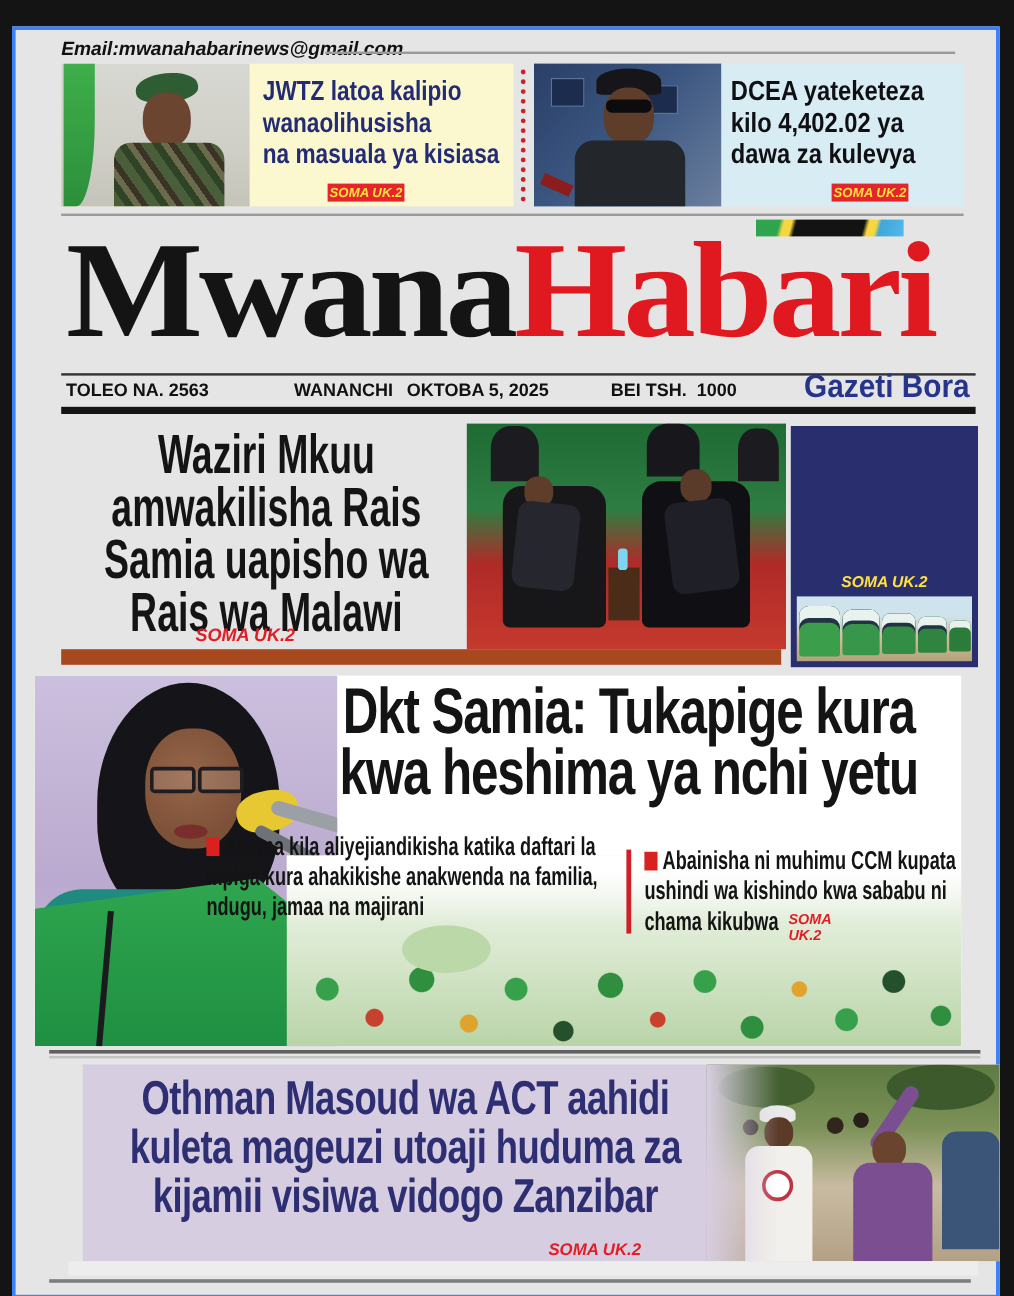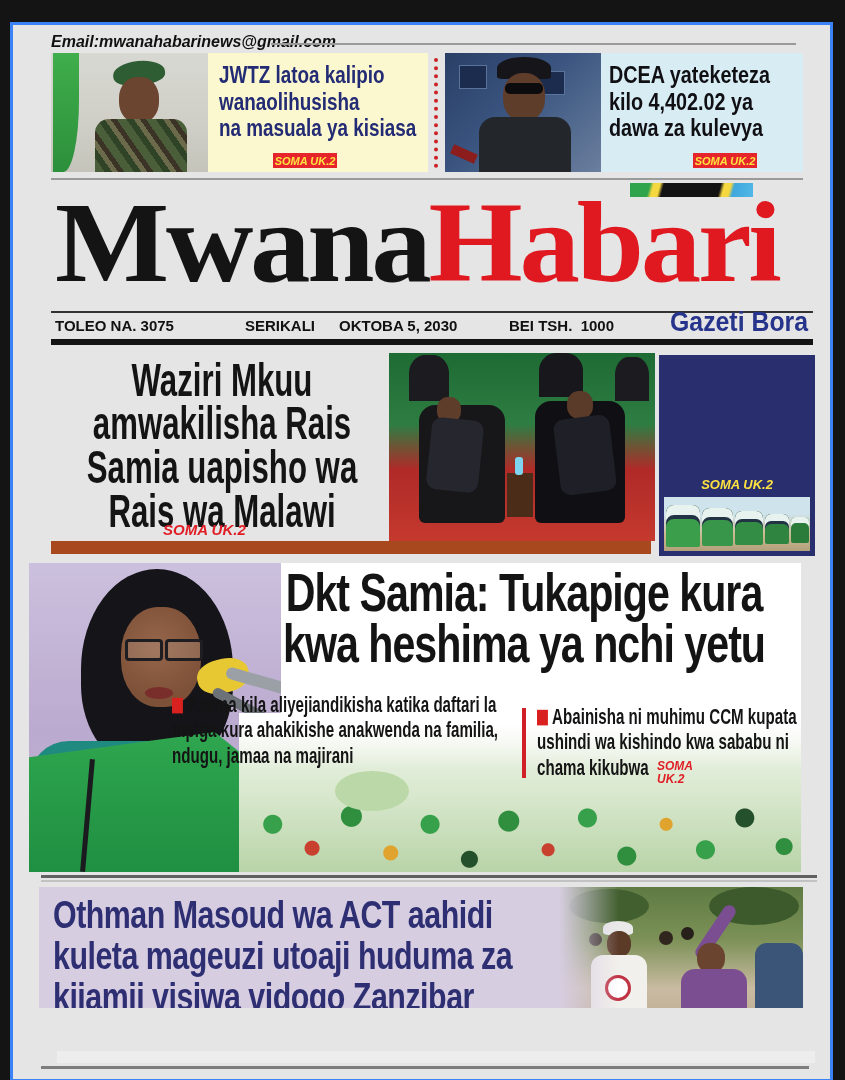--- a/index.html
+++ b/index.html
@@ -71,23 +71,23 @@
   </div>
 
   <div class="abs" style="left:38px;top:153px;width:752px;height:2px;background:#9a9a9a;"></div>
 
   <div class="abs" style="left:617px;top:158px;width:123px;height:14px;background:linear-gradient(105deg,#2FA44D 0%,#2FA44D 16%,#F5D83F 19%,#F5D83F 24%,#131313 27%,#131313 72%,#F5D83F 75%,#F5D83F 80%,#3FA7DC 83%,#52b8e8 100%);"></div>
 
   <div class="abs nowrap" style="left:42px;top:158px;font-family:'Liberation Serif',serif;font-weight:bold;font-size:112px;letter-spacing:-3px;line-height:1.05;transform:scaleX(1.08) scaleY(1.02);transform-origin:left top;"><span style="color:#141414;">Mwana</span><span style="color:#E01921;">Habari</span></div>
 
   <div class="abs" style="left:38px;top:286px;width:762px;height:2px;background:#333;"></div>
 
-  <div class="abs nowrap" style="left:42px;top:292px;font-size:15px;font-weight:bold;color:#111;">TOLEO NA. 3075</div>
-  <div class="abs nowrap" style="left:232px;top:292px;font-size:15px;font-weight:bold;color:#111;">SERIKALI</div>
-  <div class="abs nowrap" style="left:326px;top:292px;font-size:15px;font-weight:bold;color:#111;">OKTOBA 5, 2030</div>
+  <div class="abs nowrap" style="left:42px;top:292px;font-size:15px;font-weight:bold;color:#111;">TOLEO NA. 2563</div>
+  <div class="abs nowrap" style="left:232px;top:292px;font-size:15px;font-weight:bold;color:#111;">WANANCHI</div>
+  <div class="abs nowrap" style="left:326px;top:292px;font-size:15px;font-weight:bold;color:#111;">OKTOBA 5, 2025</div>
   <div class="abs nowrap" style="left:496px;top:292px;font-size:15px;font-weight:bold;color:#111;"><span>BEI TSH.</span>&nbsp;&nbsp;<span>1000</span></div>
   <div class="abs nowrap" style="right:22px;top:282px;font-size:27px;font-weight:bold;color:#27348B;transform:scaleX(.92);transform-origin:right top;">Gazeti Bora</div>
 
   <div class="abs" style="left:38px;top:314px;width:762px;height:6px;background:#141414;"></div>
 
   <div class="abs" style="left:-5px;top:333px;width:428px;text-align:center;font-weight:bold;color:#141414;font-size:39px;line-height:.95;transform:scale(.8,1.18);transform-origin:center top;">
     <div class="nowrap">Waziri Mkuu</div>
     <div class="nowrap">amwakilisha Rais</div>
     <div class="nowrap">Samia uapisho wa</div>
     <div class="nowrap">Rais wa Malawi</div>
@@ -167,21 +167,21 @@
 
     <div class="abs" style="left:493px;top:145px;width:4px;height:70px;background:#D01F26;"></div>
 
     <div class="abs" style="left:508px;top:142px;width:312px;font-size:18px;font-weight:bold;color:#141414;line-height:1.18;transform:scale(.84,1.2);transform-origin:left top;"><span class="bullet-sq"></span><span>Abainisha ni muhimu CCM kupata ushindi wa kishindo kwa sababu ni chama kikubwa</span></div>
 
     <div class="abs soma-red" style="left:628px;top:197px;width:48px;font-size:12px;line-height:1.1;">SOMA UK.2</div>
   </div>
 
   <div class="abs" style="left:28px;top:850px;width:776px;height:7px;border-top:3px solid #606060;border-bottom:2px solid #c2c2c2;box-sizing:border-box;"></div>
 
-  <div class="abs" style="left:26px;top:862px;width:764px;height:121px;background:#D7CDE1;overflow:hidden;">
+  <div class="abs" style="left:56px;top:862px;width:764px;height:164px;background:#D7CDE1;overflow:hidden;text-align:center;">
     <div class="abs photo" style="left:520px;top:0;width:244px;height:164px;background:linear-gradient(180deg,#5E7B43 0%,#7C9157 32%,#C9BBA2 62%,#B3A185 100%);">
       <div class="shape" style="left:10px;top:2px;width:80px;height:34px;background:#42602f;border-radius:50%;"></div>
       <div class="shape" style="left:150px;top:0px;width:90px;height:38px;background:#3c5a2b;border-radius:50%;"></div>
       <div class="shape" style="left:100px;top:44px;width:14px;height:14px;background:#30261d;border-radius:50%;"></div>
       <div class="shape" style="left:122px;top:40px;width:13px;height:13px;background:#27201a;border-radius:50%;"></div>
       <div class="shape" style="left:30px;top:46px;width:13px;height:13px;background:#2c231b;border-radius:50%;"></div>
       <div class="shape" style="left:196px;top:56px;width:48px;height:98px;background:#3A5577;border-radius:12px 12px 0 0;"></div>
       <div class="shape" style="left:150px;top:14px;width:13px;height:62px;background:#7B4E92;border-radius:7px;transform:rotate(34deg);"></div>
       <div class="shape" style="left:138px;top:56px;width:28px;height:30px;background:#6b4430;border-radius:46%;"></div>
       <div class="shape" style="left:122px;top:82px;width:66px;height:82px;background:#7B4E92;border-radius:14px 14px 0 0;"></div>

